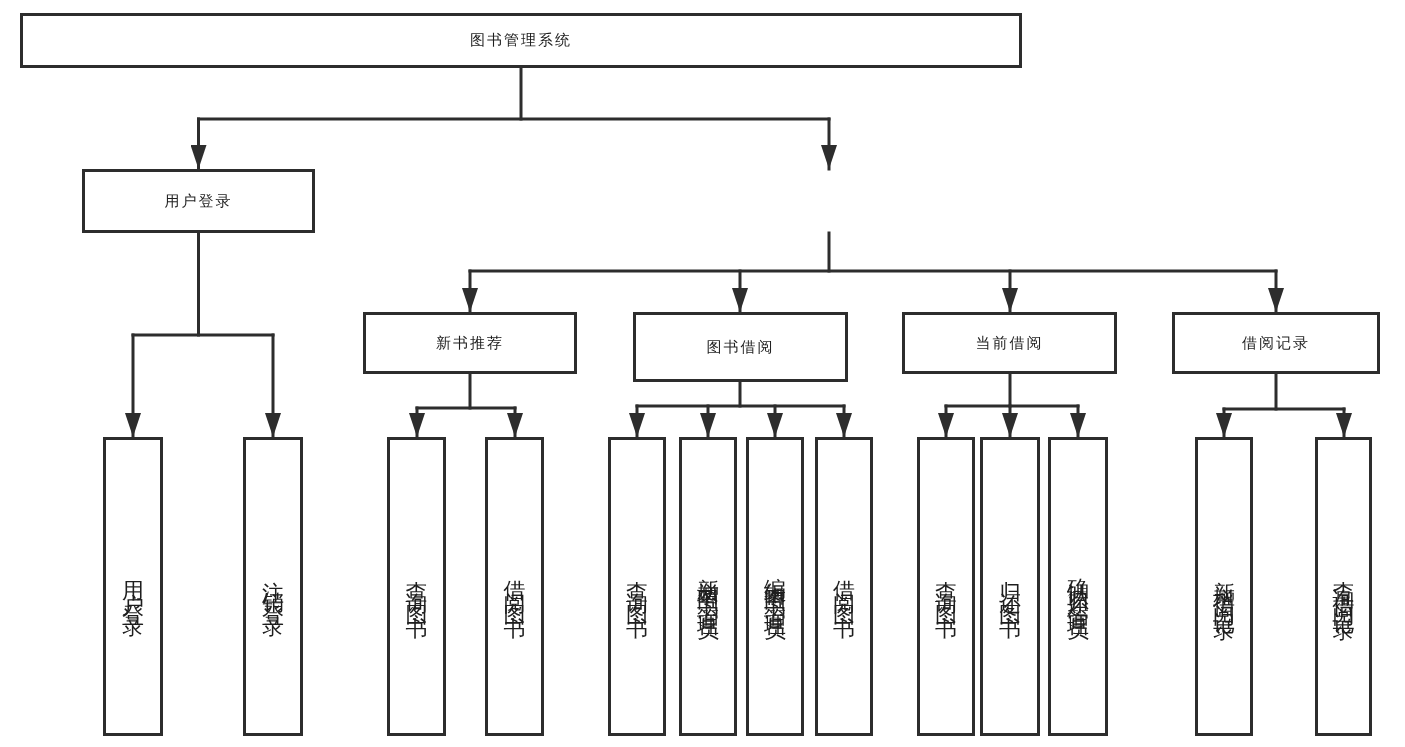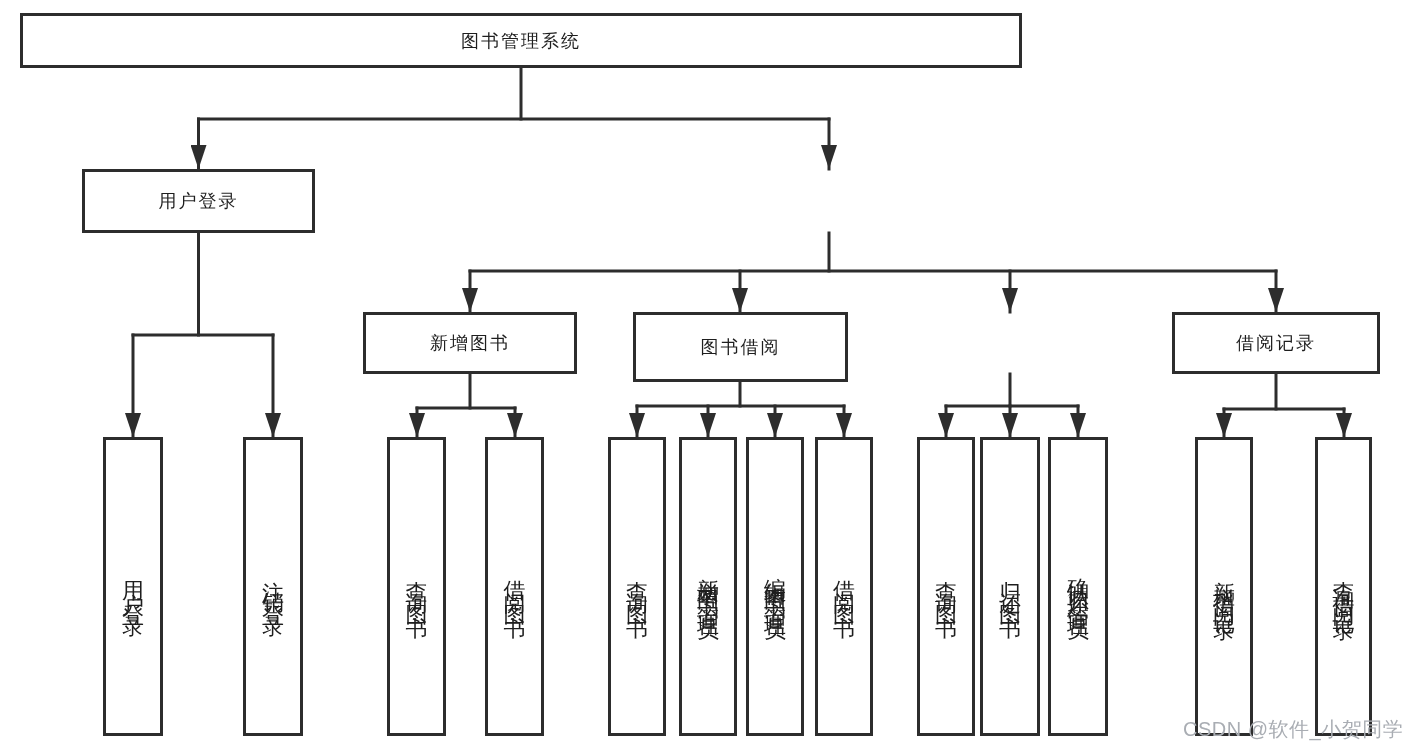--- a/index.html
+++ b/index.html
@@ -14,21 +14,21 @@
   .connectors { position:absolute; left:0; top:0; width:1405px; height:747px; }
   .connectors path.shaft { fill:none; stroke:var(--line,#2d2d2d); stroke-width:3; stroke-linecap:square; }
   .connectors marker path { fill:var(--line,#2d2d2d); }
   .box {
     position:absolute;
     background:#fff;
     border:3px solid var(--box-border,#2d2d2d);
     display:flex; align-items:center; justify-content:center;
     color:var(--text,#1e1e1e);
   }
-  .box.h span { font-size:18px; letter-spacing:2px; white-space:nowrap; }
+  .box.h span { font-size:15px; letter-spacing:2px; white-space:nowrap; }
   .box.v span {
     writing-mode:vertical-rl;
     text-orientation:mixed;
     font-size:22px;
     line-height:1;
     white-space:nowrap;
   }
   .sp4  span { letter-spacing:12px; }
   .sp6  span { letter-spacing:8px; }
   .sp10 span { letter-spacing:6px; }
@@ -97,24 +97,27 @@
 
   <div class="box h" style="left:20px;top:13px;width:1002px;height:55px">
     <span>图书管理系统</span>
   </div>
 
   <div class="box h" style="left:82px;top:169px;width:233px;height:64px">
     <span>用户登录</span>
   </div>
 
   <div class="box h" style="left:363px;top:312px;width:214px;height:62px">
-    <span>新增图书</span>
+    <span>新书推荐</span>
   </div>
   <div class="box h" style="left:633px;top:312px;width:215px;height:70px">
     <span>图书借阅</span>
+  </div>
+  <div class="box h" style="left:902px;top:312px;width:215px;height:62px">
+    <span>当前借阅</span>
   </div>
   <div class="box h" style="left:1172px;top:312px;width:208px;height:62px">
     <span>借阅记录</span>
   </div>
 
   <div class="box v sp4" style="left:103px;top:437px;width:60px;height:299px">
     <span>用户登录</span>
   </div>
   <div class="box v sp4" style="left:243px;top:437px;width:60px;height:299px">
     <span>注销登录</span>
@@ -150,15 +153,14 @@
     <span>确认归还（管理员）</span>
   </div>
 
   <div class="box v sp6" style="left:1195px;top:437px;width:58px;height:299px">
     <span>新增借阅记录</span>
   </div>
   <div class="box v sp6" style="left:1315px;top:437px;width:57px;height:299px">
     <span>查询借阅记录</span>
   </div>
 
-  <div class="watermark">CSDN @软件_小贺同学</div>
 
 </div>
 
 </body></html>

